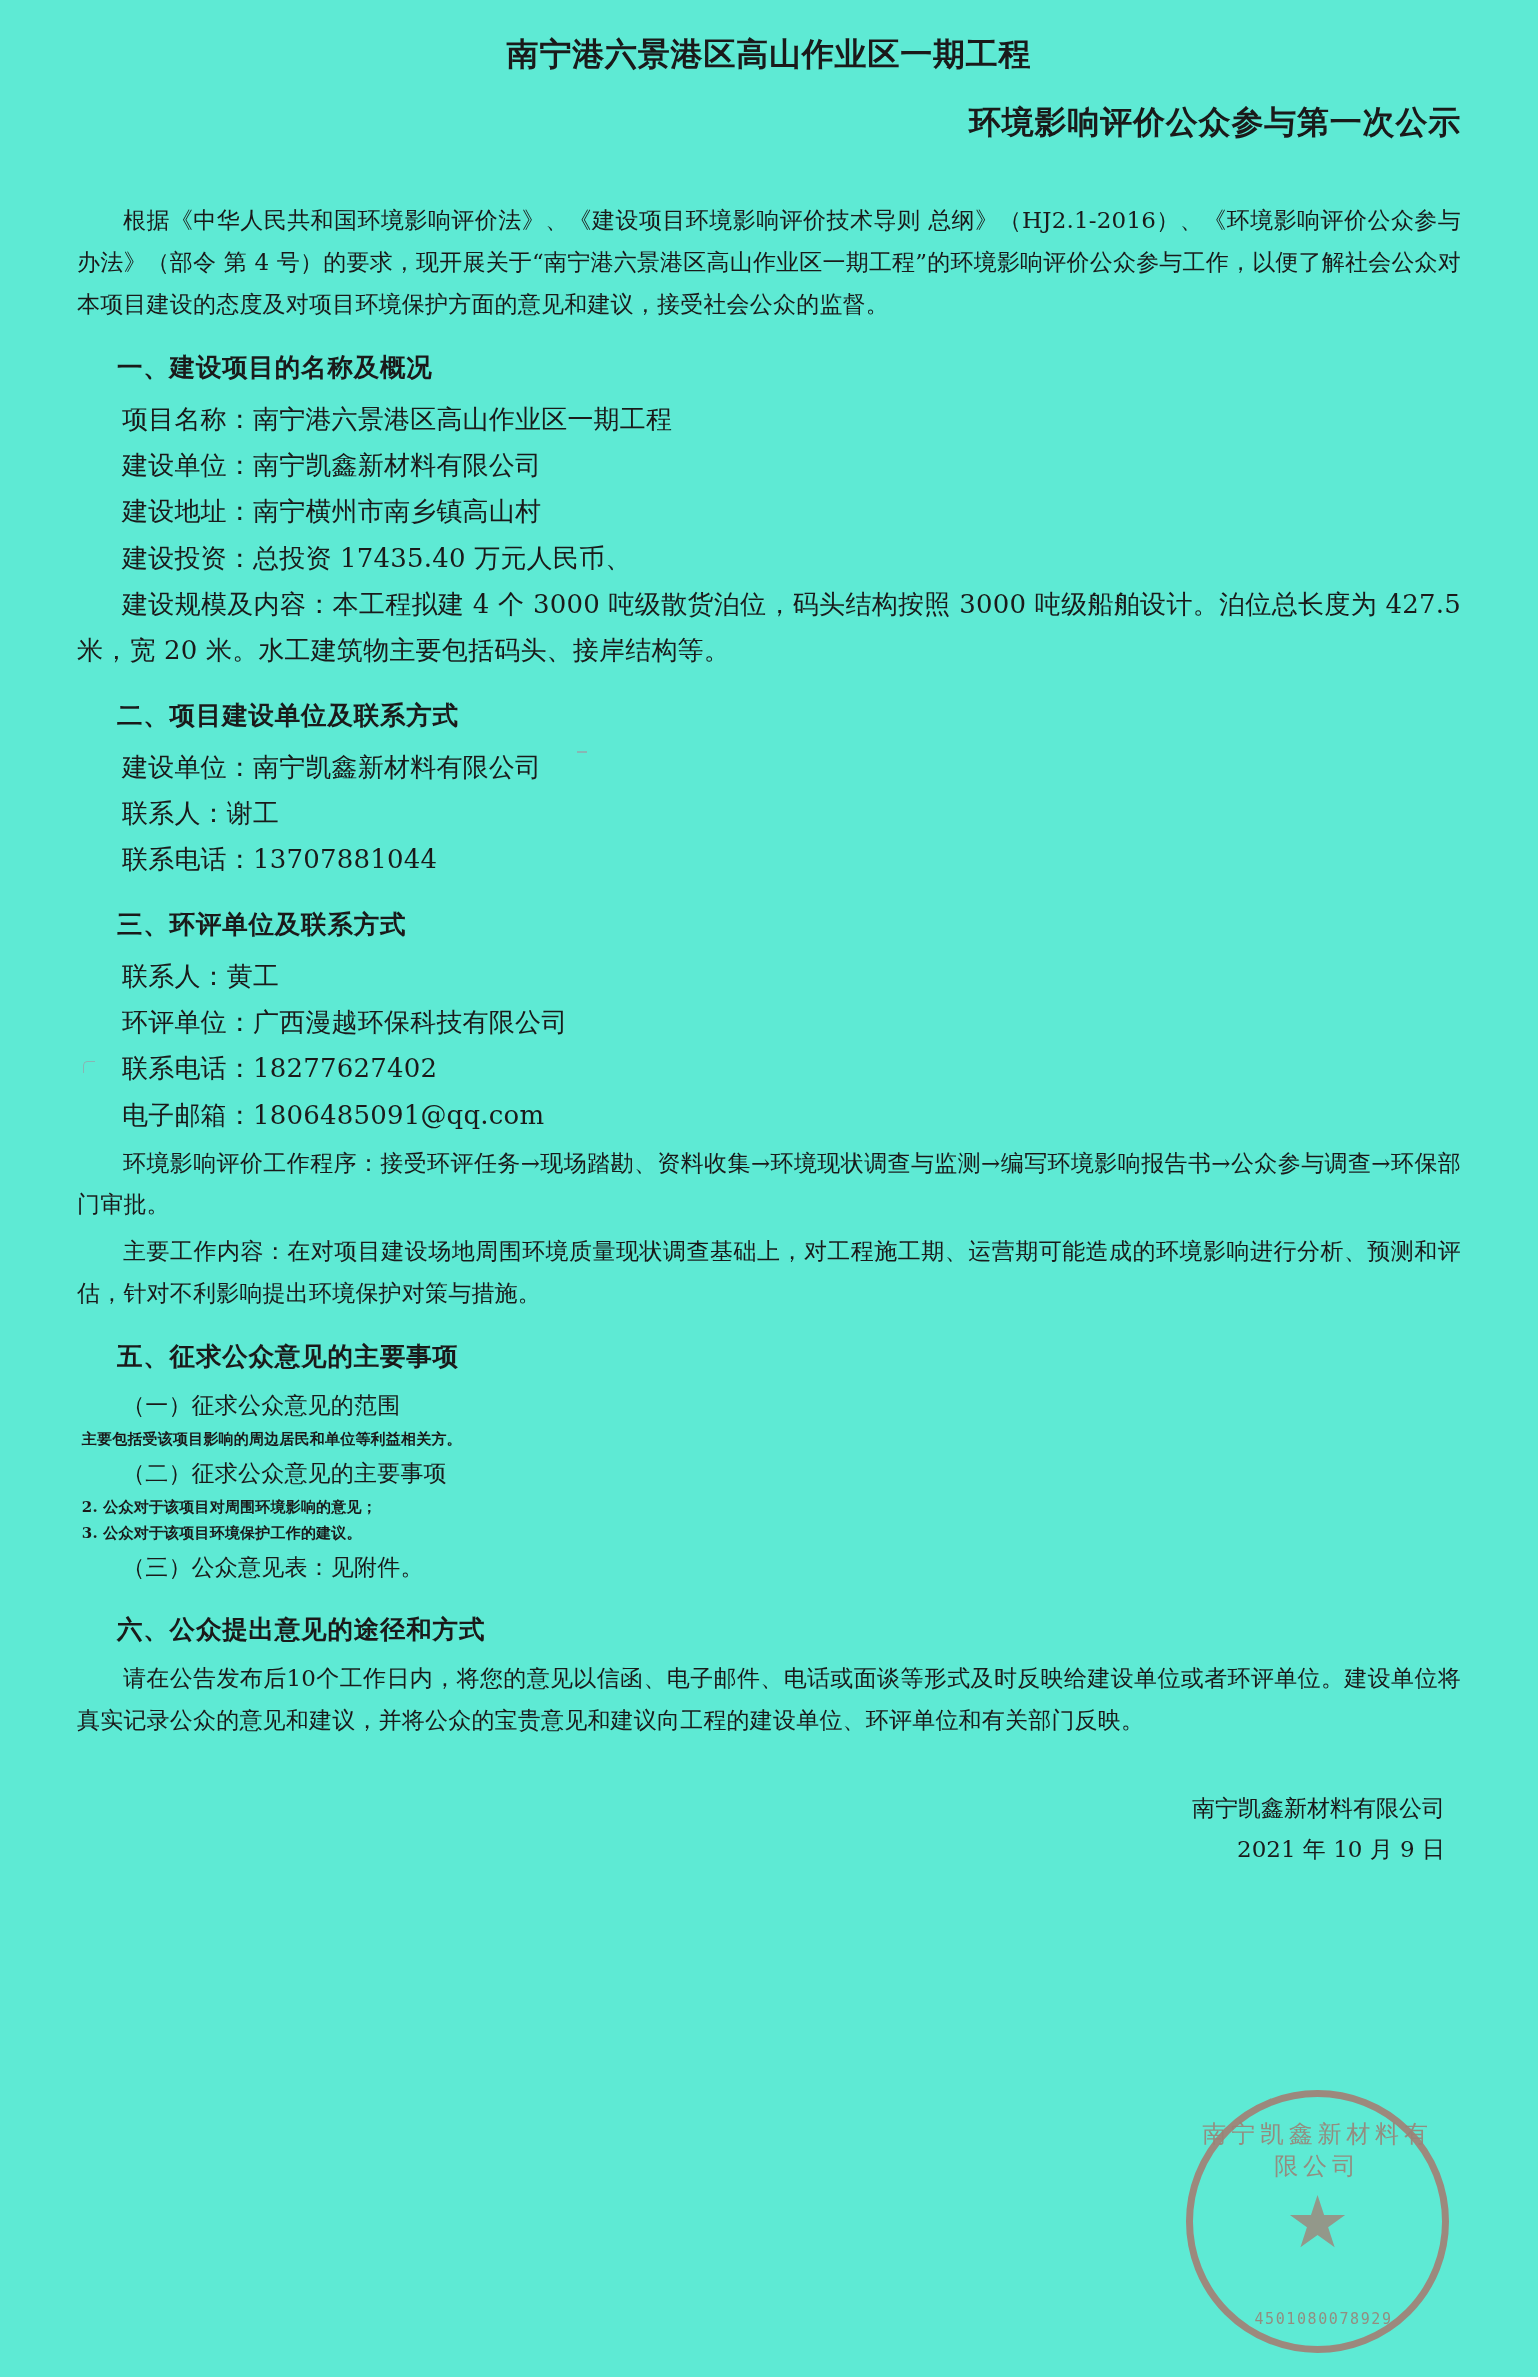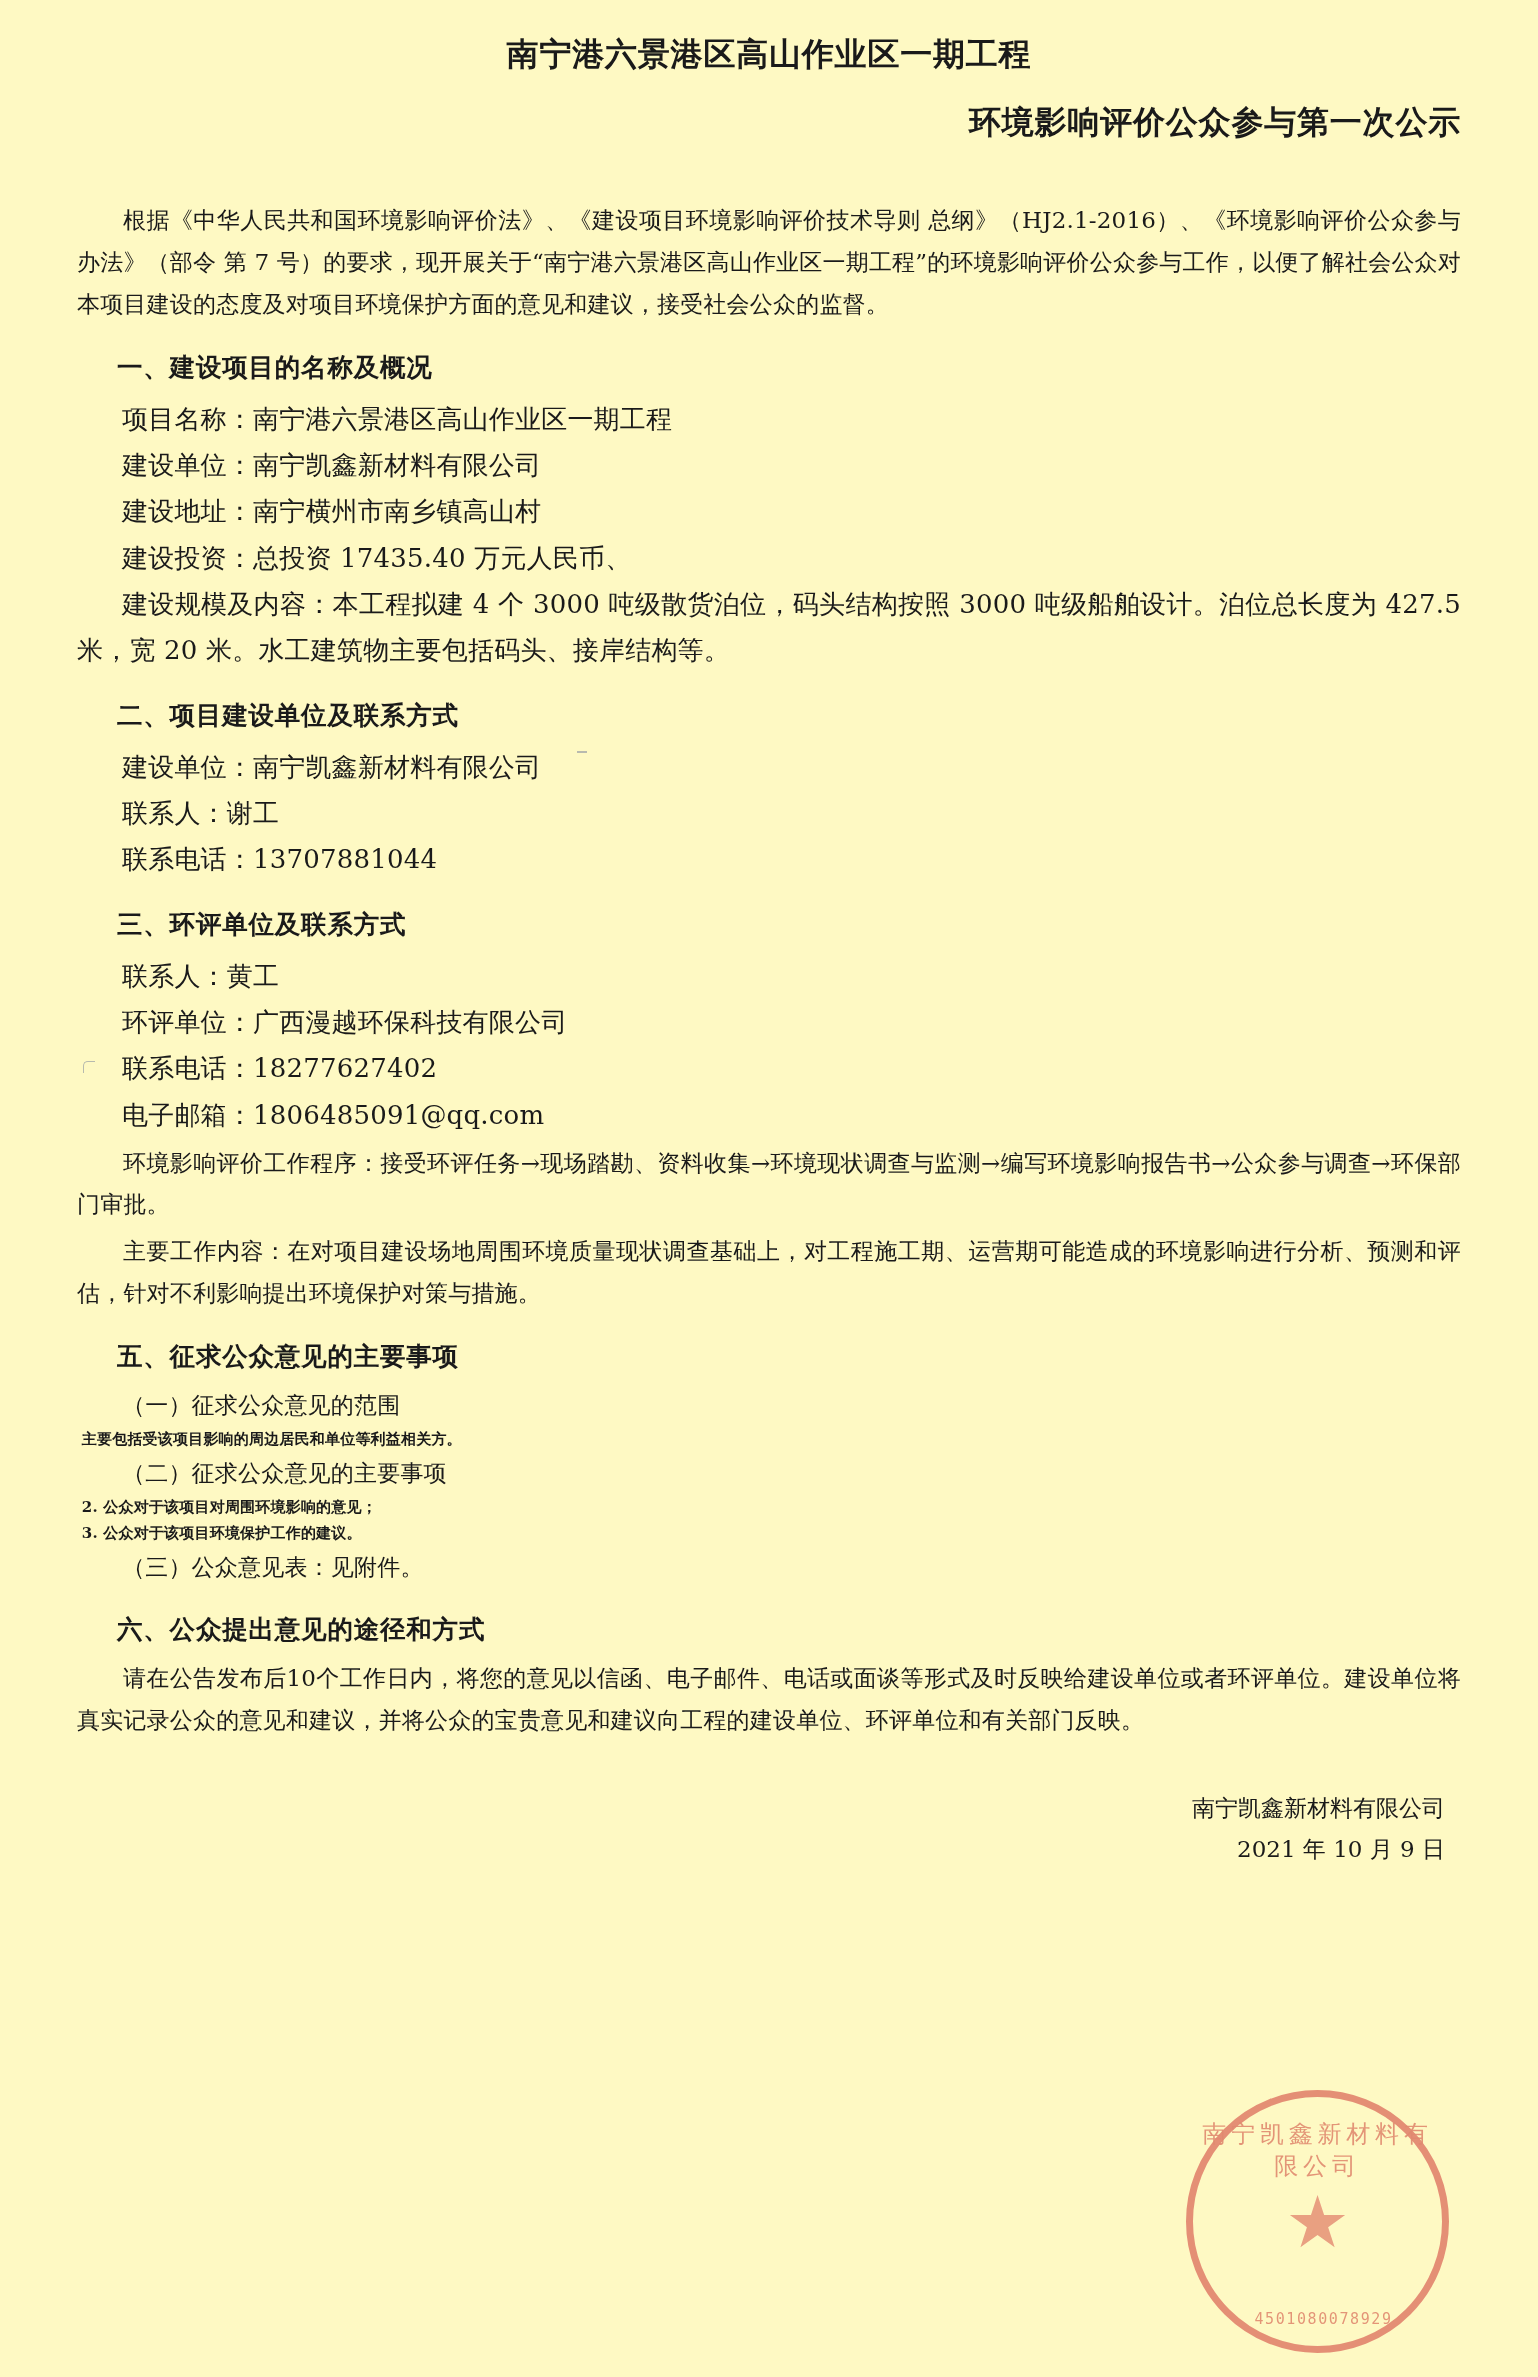--- a/index.html
+++ b/index.html
@@ -9,21 +9,21 @@
   }
   body {
     font-family: "DejaVu Serif", "Liberation Serif", serif;
     color: #1a1a1a;
   }
   .page {
     position: relative;
     width: 1538px;
     min-height: 2377px;
     margin: 0 auto;
-    background: #fef9c3;
+    background: #5eead4;
     box-sizing: border-box;
     padding: 24px 77px 32px 77px;
     overflow: hidden;
   }
   .doc-title {
     text-align: center;
     font-family: "DejaVu Serif", "Liberation Serif", serif;
     font-weight: bold;
     font-size: 32px;
     line-height: 1.55;
@@ -161,21 +161,21 @@
 </head>
 <body>
 
 <div class="page">
 
   <div class="doc-title">
     <span>南宁港六景港区高山作业区一期工程</span>
     <span class="line2">环境影响评价公众参与第一次公示</span>
   </div>
 
-  <p class="intro">根据《中华人民共和国环境影响评价法》、《建设项目环境影响评价技术导则  总纲》（HJ2.1-2016）、《环境影响评价公众参与办法》（部令  第 7 号）的要求，现开展关于“南宁港六景港区高山作业区一期工程”的环境影响评价公众参与工作，以便了解社会公众对本项目建设的态度及对项目环境保护方面的意见和建议，接受社会公众的监督。</p>
+  <p class="intro">根据《中华人民共和国环境影响评价法》、《建设项目环境影响评价技术导则  总纲》（HJ2.1-2016）、《环境影响评价公众参与办法》（部令  第 4 号）的要求，现开展关于“南宁港六景港区高山作业区一期工程”的环境影响评价公众参与工作，以便了解社会公众对本项目建设的态度及对项目环境保护方面的意见和建议，接受社会公众的监督。</p>
 
   <h2 class="section">一、建设项目的名称及概况</h2>
   <div class="field">项目名称：南宁港六景港区高山作业区一期工程</div>
   <div class="field">建设单位：南宁凯鑫新材料有限公司</div>
   <div class="field">建设地址：南宁横州市南乡镇高山村</div>
   <div class="field">建设投资：总投资 17435.40 万元人民币、</div>
   <div class="field wrap">建设规模及内容：本工程拟建 4 个 3000 吨级散货泊位，码头结构按照 3000 吨级船舶设计。泊位总长度为 427.5 米，宽 20 米。水工建筑物主要包括码头、接岸结构等。</div>
 
   <h2 class="section">二、项目建设单位及联系方式</h2>
   <div class="field">建设单位：南宁凯鑫新材料有限公司</div>

